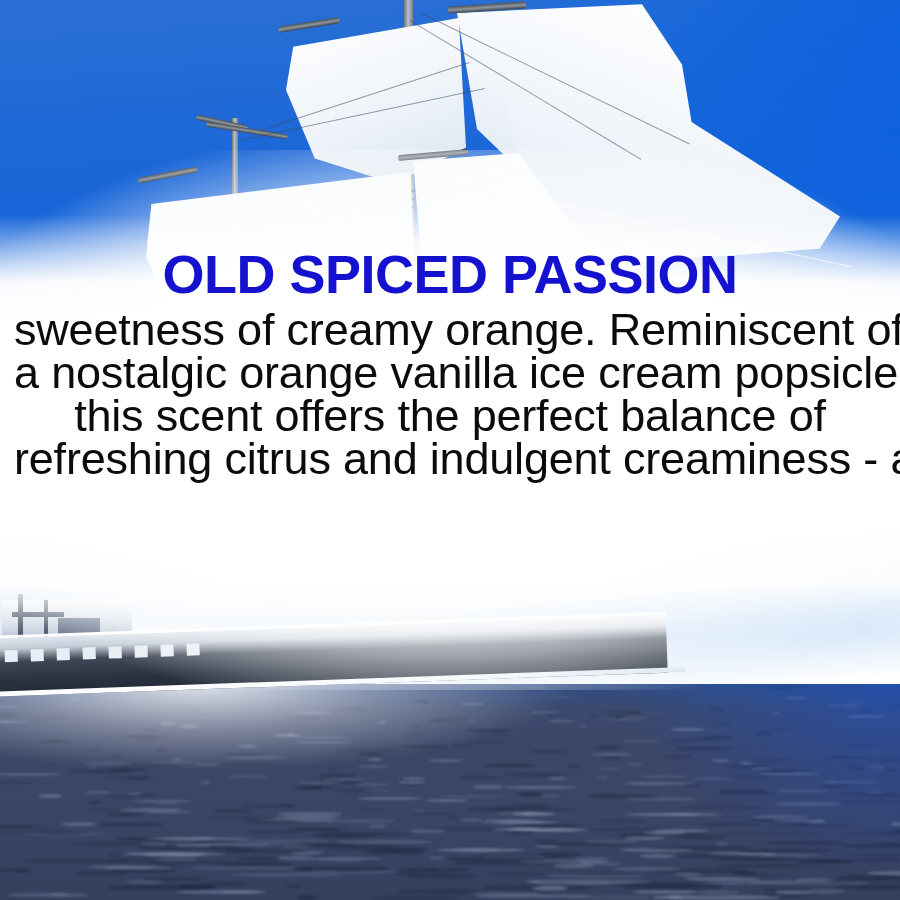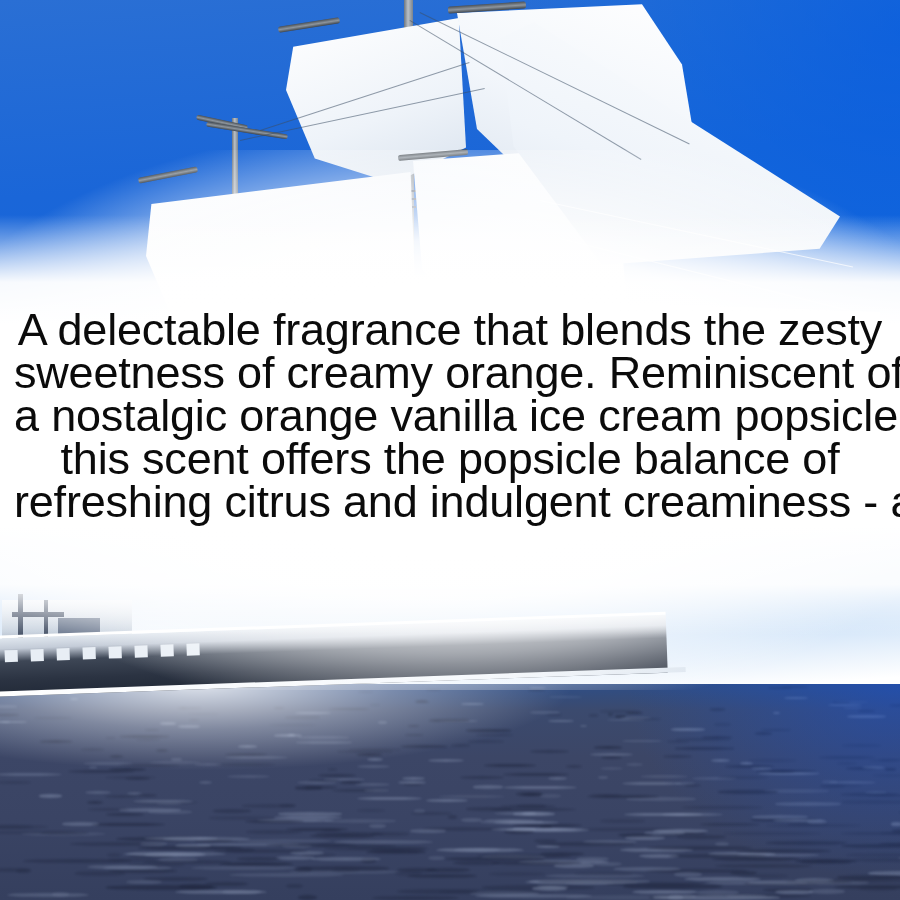--- a/index.html
+++ b/index.html
@@ -600,22 +600,22 @@
       <div class="port" style="left:174px;"></div>
       <div class="port" style="left:200px;"></div>
     </div>
     <div class="hull-stripe"></div>
   </div>
 
   <div class="panel-glow"></div>
   <div class="panel-glow2"></div>
 
   <div class="text-block">
+    <div class="title">OLD SPICED PASSION</div>
     <div class="body-copy" id="desc">
-        <span class="ln">A delectable fragrance that blends the zesty</span>
         <span class="ln">sweetness of creamy orange. Reminiscent of</span>
         <span class="ln">a nostalgic orange vanilla ice cream popsicle,</span>
-        <span class="ln">this scent offers the popsicle balance of</span>
+        <span class="ln">this scent offers the perfect balance of</span>
         <span class="ln">refreshing citrus and indulgent creaminess - a</span>
       </div>
   </div>
 
 </div>
 
 </body></html>

